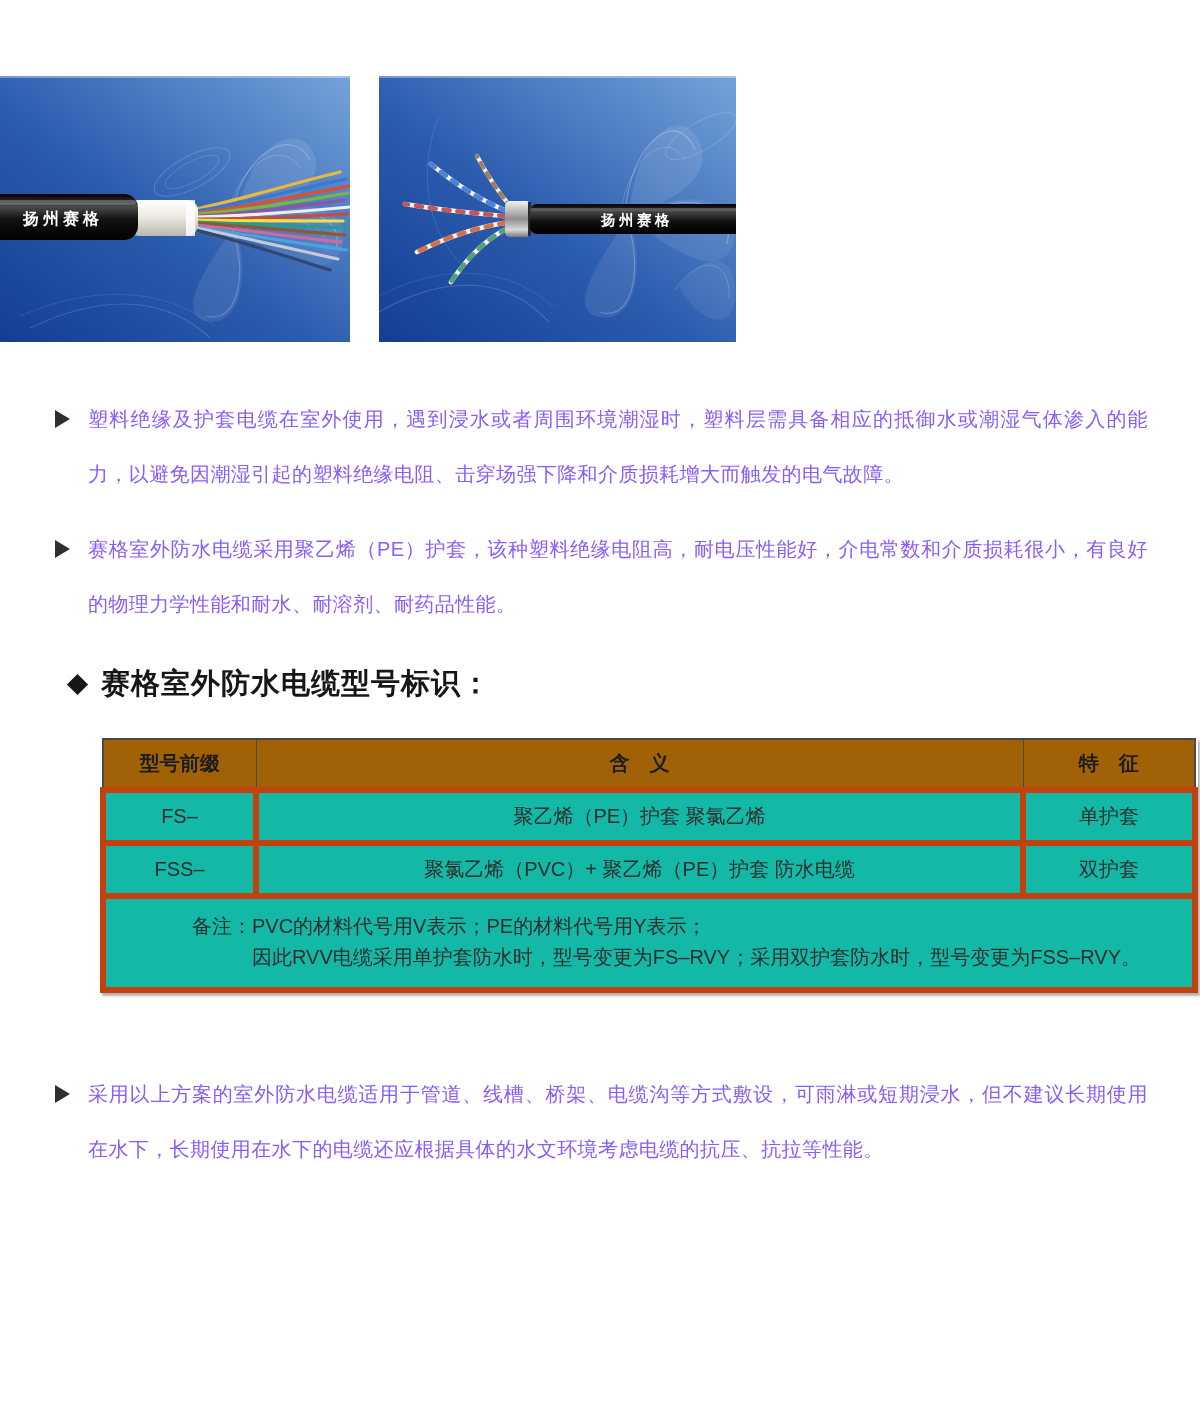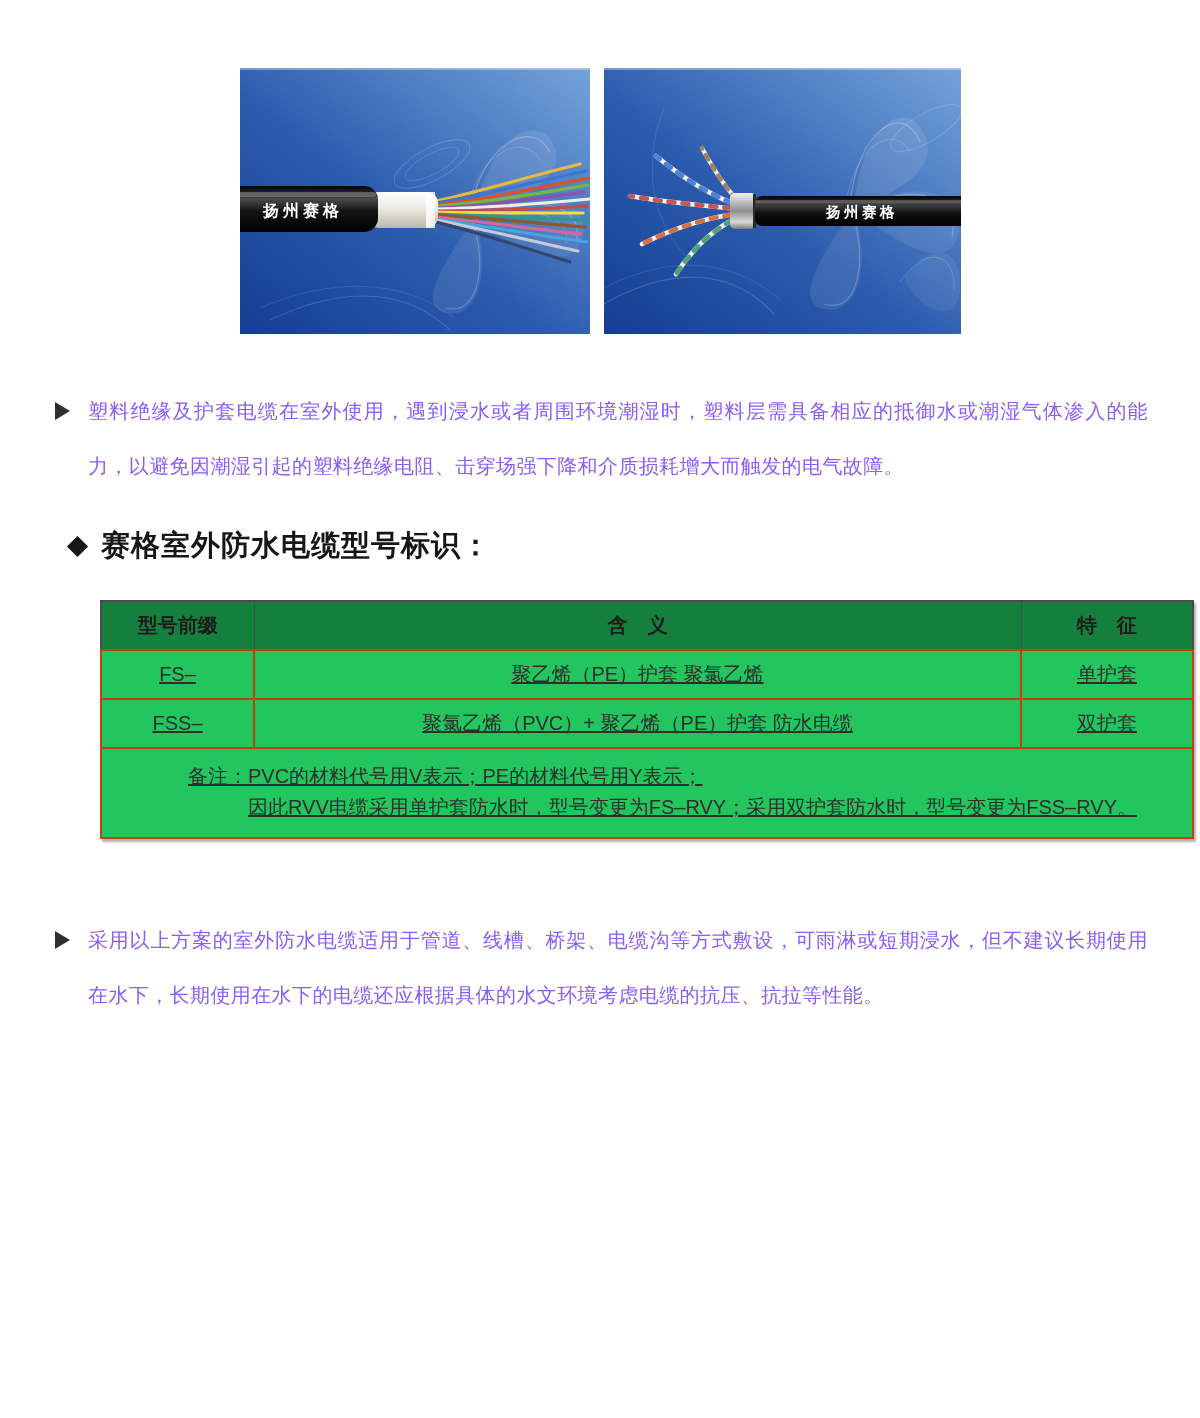--- a/index.html
+++ b/index.html
@@ -2,21 +2,21 @@
 <html><head>
 <meta charset="utf-8">
 <style>
   html,body{margin:0;padding:0;}
   body{
     width:1200px;height:1418px;background:#ffffff;
     font-family:"Liberation Sans","DejaVu Sans",sans-serif;
     color:#3d3d3d;position:relative;overflow:hidden;
   }
   
-  .hero{display:flex;justify-content:center;gap:14px;padding-top:68px;}
+  .hero{display:flex;gap:29px;padding-top:68px;margin-top:8px;}
   .panel{
     position:relative;width:350px;height:266px;overflow:hidden;
     background:linear-gradient(to top right,#143e92 0%,#2c5cae 45%,#74a3da 100%);
   }
   .panel.right{width:357px;}
   .panel::before{
     content:'';position:absolute;top:0;left:0;right:0;height:2px;
     background:rgba(255,255,255,0.35);z-index:3;
   }
   .panel svg{position:absolute;inset:0;display:block;}
@@ -47,26 +47,26 @@
   
   .model-table{
     width:1092px;margin:34px 0 0 48px;border-collapse:collapse;
     border:2px solid #4a4a4a;table-layout:fixed;
     box-shadow:2px 3px 2px rgba(0,0,0,0.30);
   }
   .model-table col.c1{width:153px;}
   .model-table col.c2{width:767px;}
   .model-table col.c3{width:172px;}
   .model-table th{
-    background:#15803d;border:1px solid #4a4a4a;height:45px;
+    background:#a16207;border:1px solid #4a4a4a;height:45px;
     font-size:20px;font-weight:bold;color:#1c1c1c;text-align:center;
   }
   .model-table td{
-    border:2px solid #c2410c;height:45px;background:#22c55e;
-    font-size:20px;color:#2e2e2e;text-align:center;text-decoration:underline;
+    border:6px solid #c2410c;height:45px;background:#14b8a6;
+    font-size:20px;color:#2e2e2e;text-align:center;
   }
   .model-table td.note{
     text-align:left;padding:12px 20px 14px 86px;line-height:31px;height:auto;
   }
   .note-line2{padding-left:60px;}
   
   text.brand{fill:#ffffff;font-family:"Liberation Sans","DejaVu Sans",sans-serif;font-weight:bold;}
 </style>
 </head>
 <body>
@@ -206,20 +206,24 @@
     </div>
   </div>
 
   <div class="content">
 
     <div class="bullets">
       <div class="bullet">
         <span class="tri"></span>
         <p>塑料绝缘及护套电缆在室外使用，遇到浸水或者周围环境潮湿时，塑料层需具备相应的抵御水或潮湿气体渗入的能力，以避免因潮湿引起的塑料绝缘电阻、击穿场强下降和介质损耗增大而触发的电气故障。</p>
       </div>
+      <div class="bullet">
+        <span class="tri"></span>
+        <p>赛格室外防水电缆采用聚乙烯（PE）护套，该种塑料绝缘电阻高，耐电压性能好，介电常数和介质损耗很小，有良好的物理力学性能和耐水、耐溶剂、耐药品性能。</p>
+      </div>
     </div>
 
     <div class="section-head">
       <span class="diamond"></span>
       <h2>赛格室外防水电缆型号标识：</h2>
     </div>
 
     <table class="model-table">
       <colgroup>
           <col class="c1">

